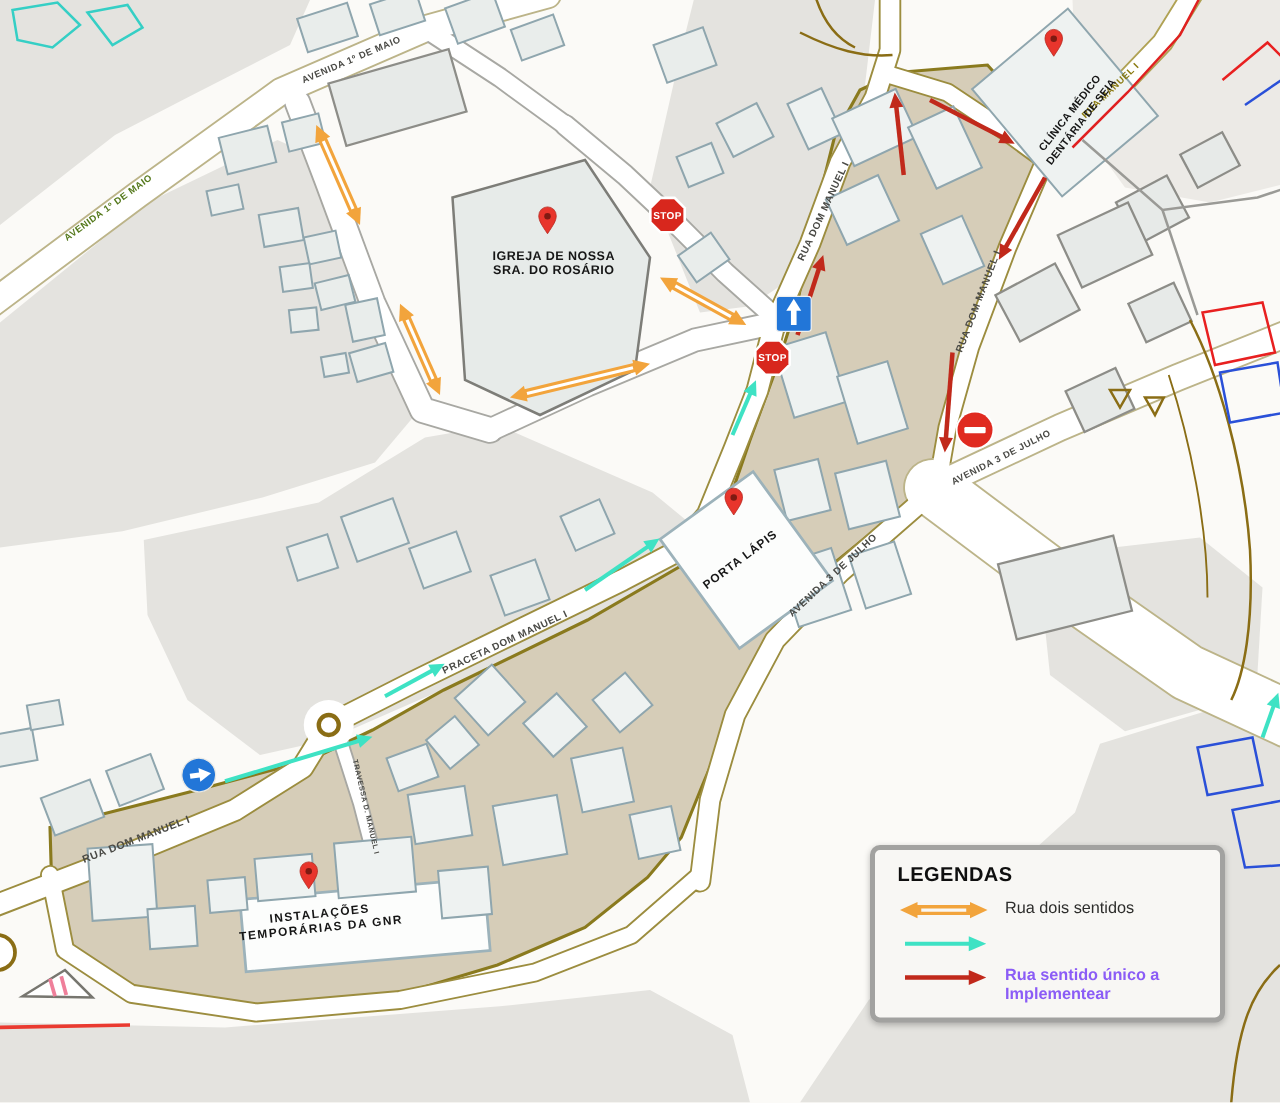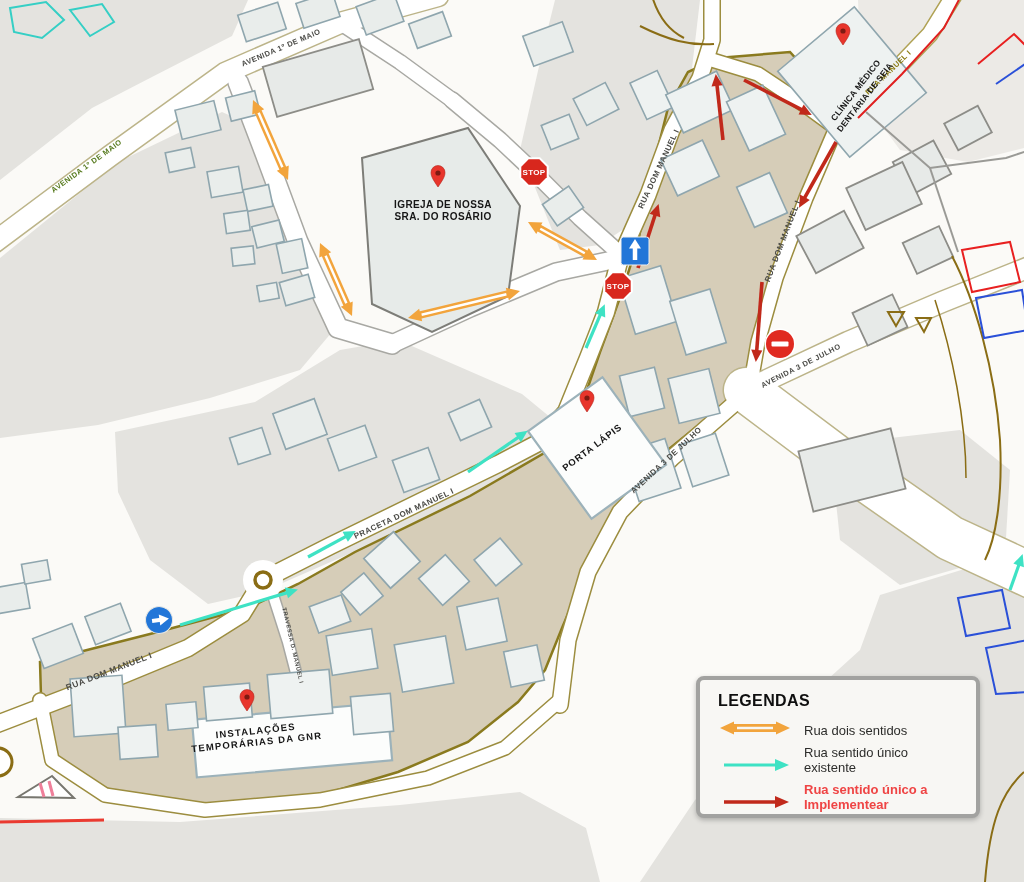--- a/index.html
+++ b/index.html
@@ -10,23 +10,23 @@
   }
   #map{position:absolute;left:0;top:0;}
   .legend{
     position:absolute;left:696px;top:676px;width:284px;height:142px;
     box-sizing:border-box;background:#f8f7f4;
     border:4px solid #a2a2a0;border-radius:8px;
     padding:12px 18px 10px 18px;
     box-shadow:0 2px 5px rgba(0,0,0,.25);
   }
   .legend-title{font-size:16px;font-weight:800;letter-spacing:.4px;color:#0f0f0f;margin-bottom:8px;}
-  .legend-row{display:flex;align-items:flex-end;gap:12px;margin-top:7px;}
+  .legend-row{display:flex;align-items:flex-start;gap:12px;margin-top:7px;}
   .legend-label{font-size:13px;color:#2d2d2b;line-height:15px;white-space:pre-line;}
-  .legend-label.bold{font-weight:700;color:#ef4444;}
+  .legend-label.bold{font-weight:700;color:#8b5cf6;}
   .lg-arrow{flex:0 0 74px;}
 </style>
 </head>
 <body>
 
 <svg id="map" width="1024" height="882" viewBox="0 0 1024 882">
 
   <g id="parcels-layer" fill="#e4e3df" stroke="none">
     <path d="M0,0 L248,0 L232,36 L150,78 L92,108 L0,180 Z"></path>
     <path d="M0,258 L118,162 L222,112 L258,128 L332,332 L300,370 L210,398 L98,425 L0,438 Z"></path>
@@ -313,21 +313,20 @@
       <polygon points="2,10 16,3.5 16,16.5" fill="#F2A43C"></polygon>
       <polygon points="72,10 58,3.5 58,16.5" fill="#F2A43C"></polygon>
     </svg>
     <div class="legend-label">Rua dois sentidos</div>
   </div>
   <div class="legend-row">
     <svg class="lg-arrow" width="74" height="20">
       <line x1="6" y1="10" x2="58" y2="10" stroke-width="3.2" stroke="#3EE2C4"></line>
       <polygon points="71,10 57,4 57,16" fill="#3EE2C4"></polygon>
     </svg>
-    <div class="legend-label">Rua sentido único existente</div>
   </div>
   <div class="legend-row">
     <svg class="lg-arrow" width="74" height="20">
       <line x1="6" y1="10" x2="58" y2="10" stroke-width="3.6" stroke="#C1291B"></line>
       <polygon points="71,10 57,4 57,16" fill="#C1291B"></polygon>
     </svg>
     <div class="legend-label bold">Rua sentido único a
 Implementear</div>
   </div>
 </div>

